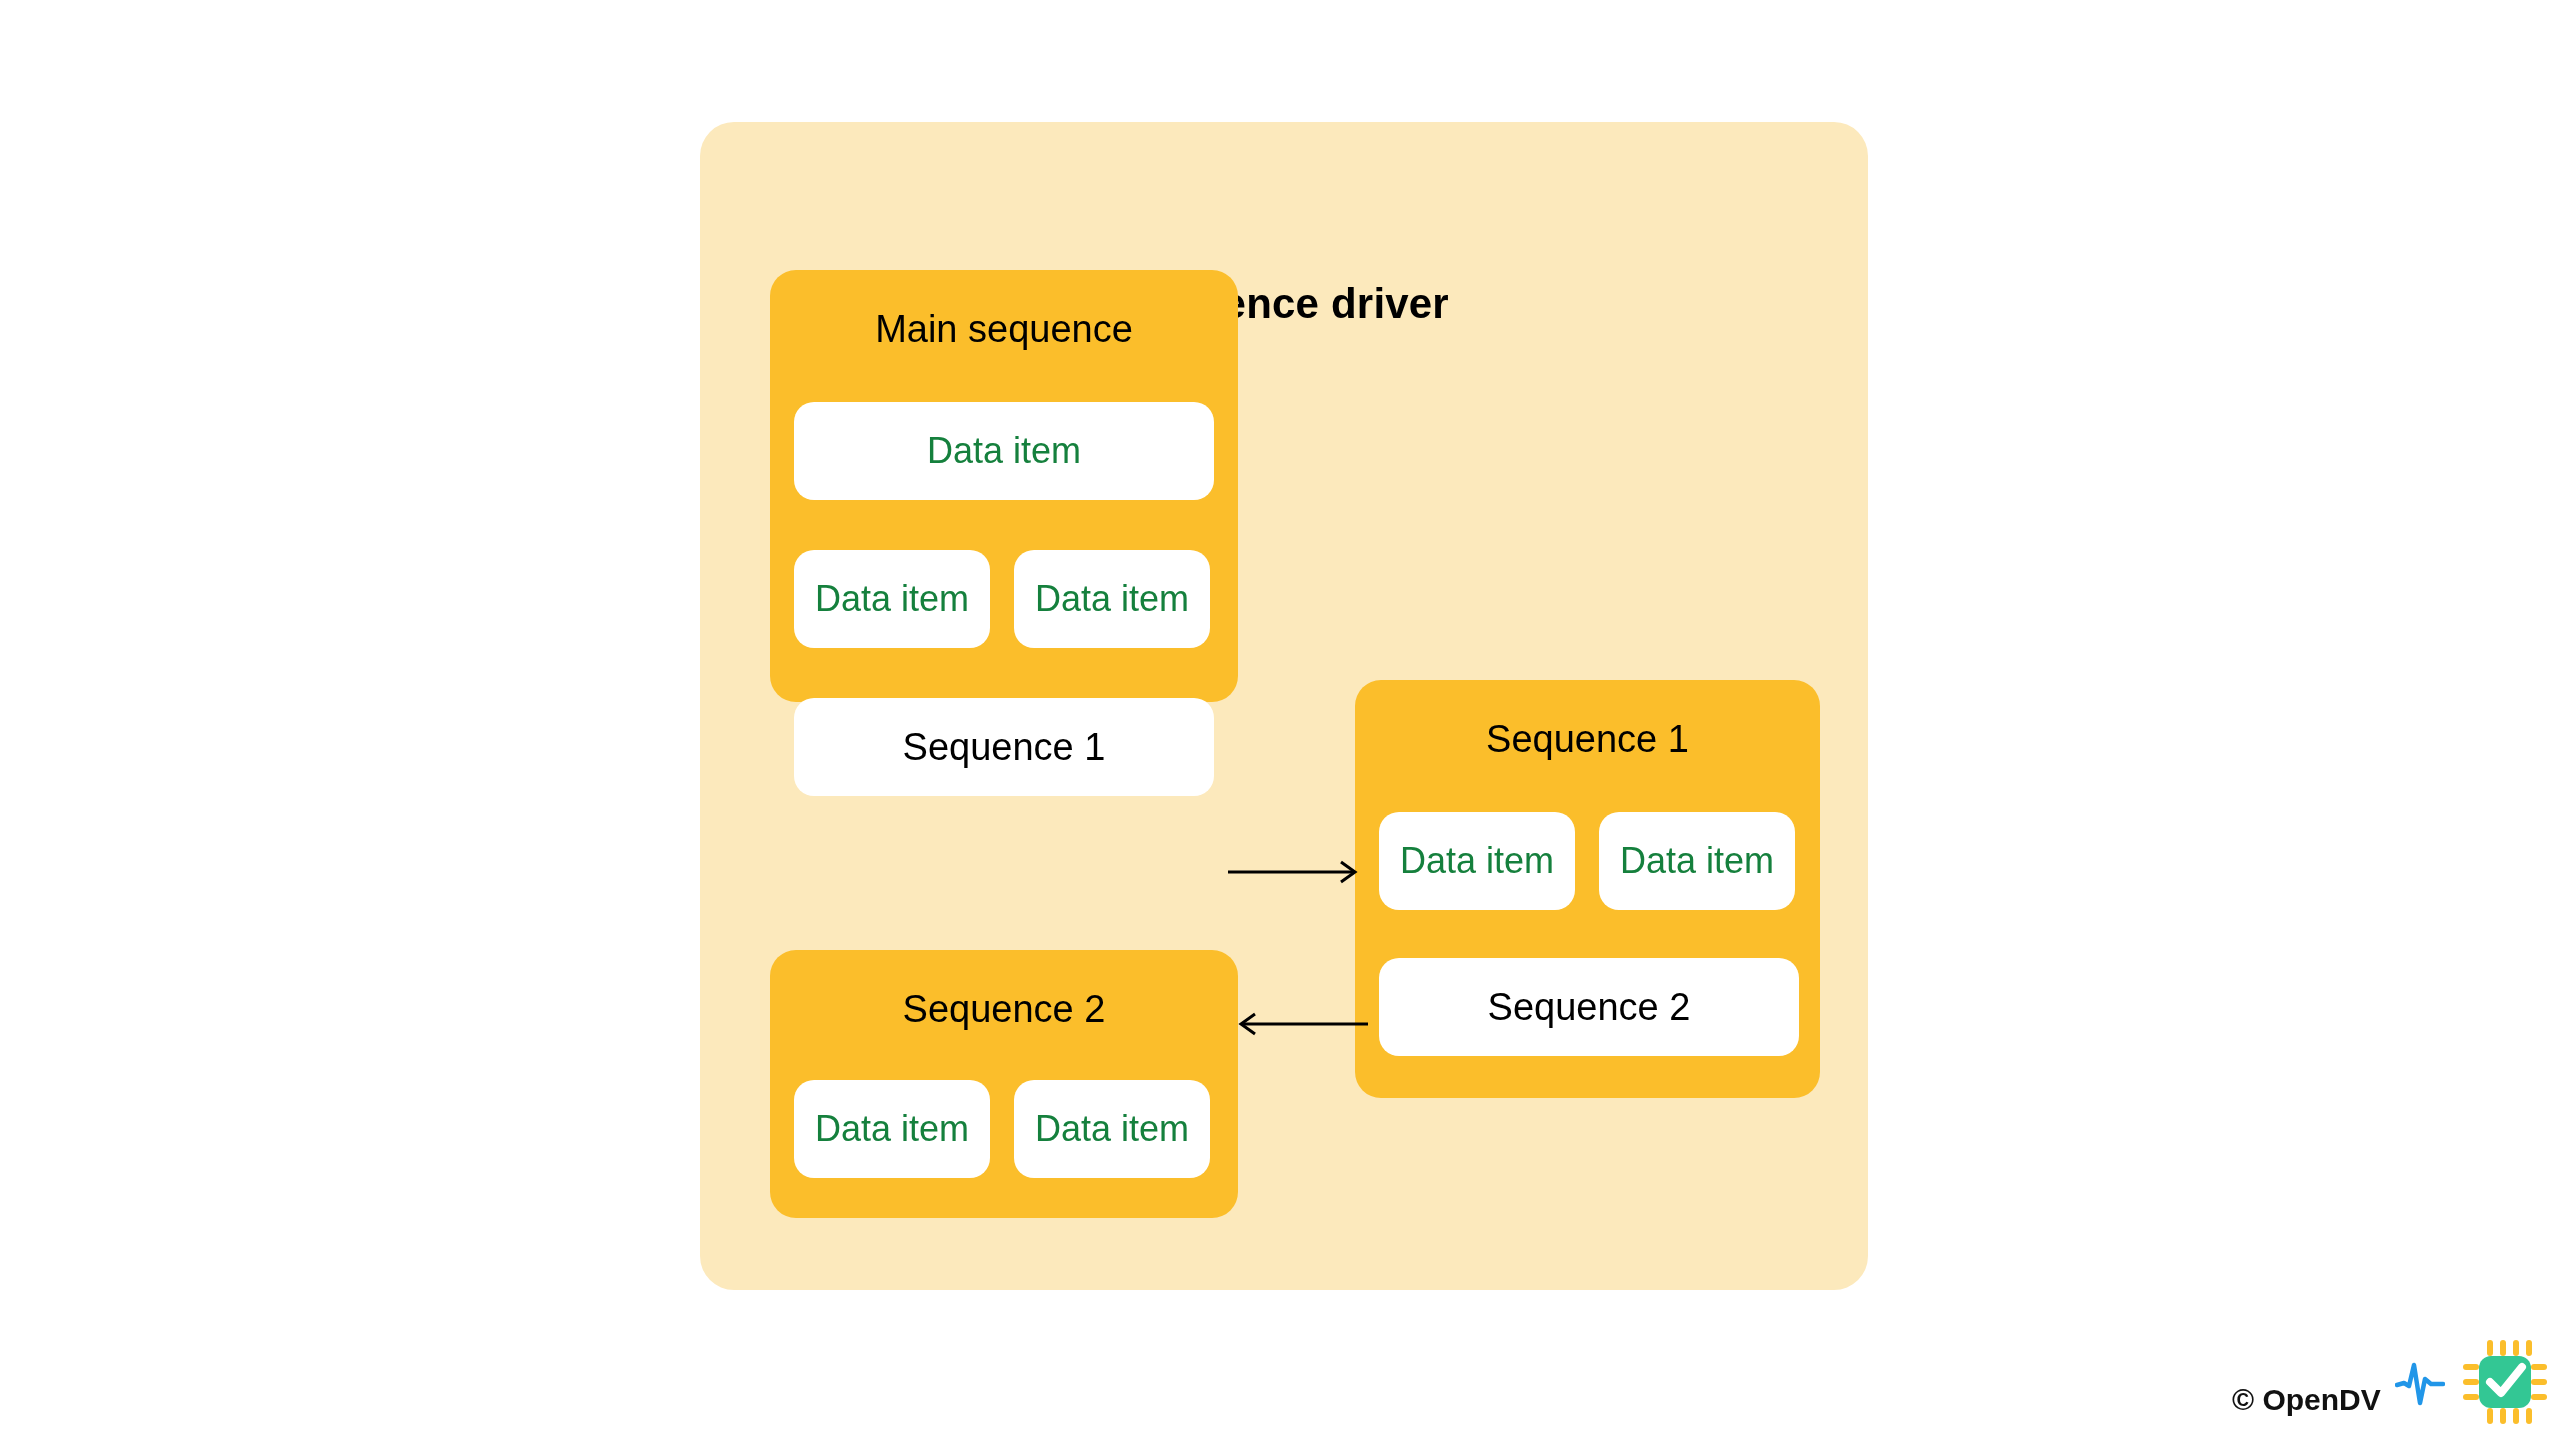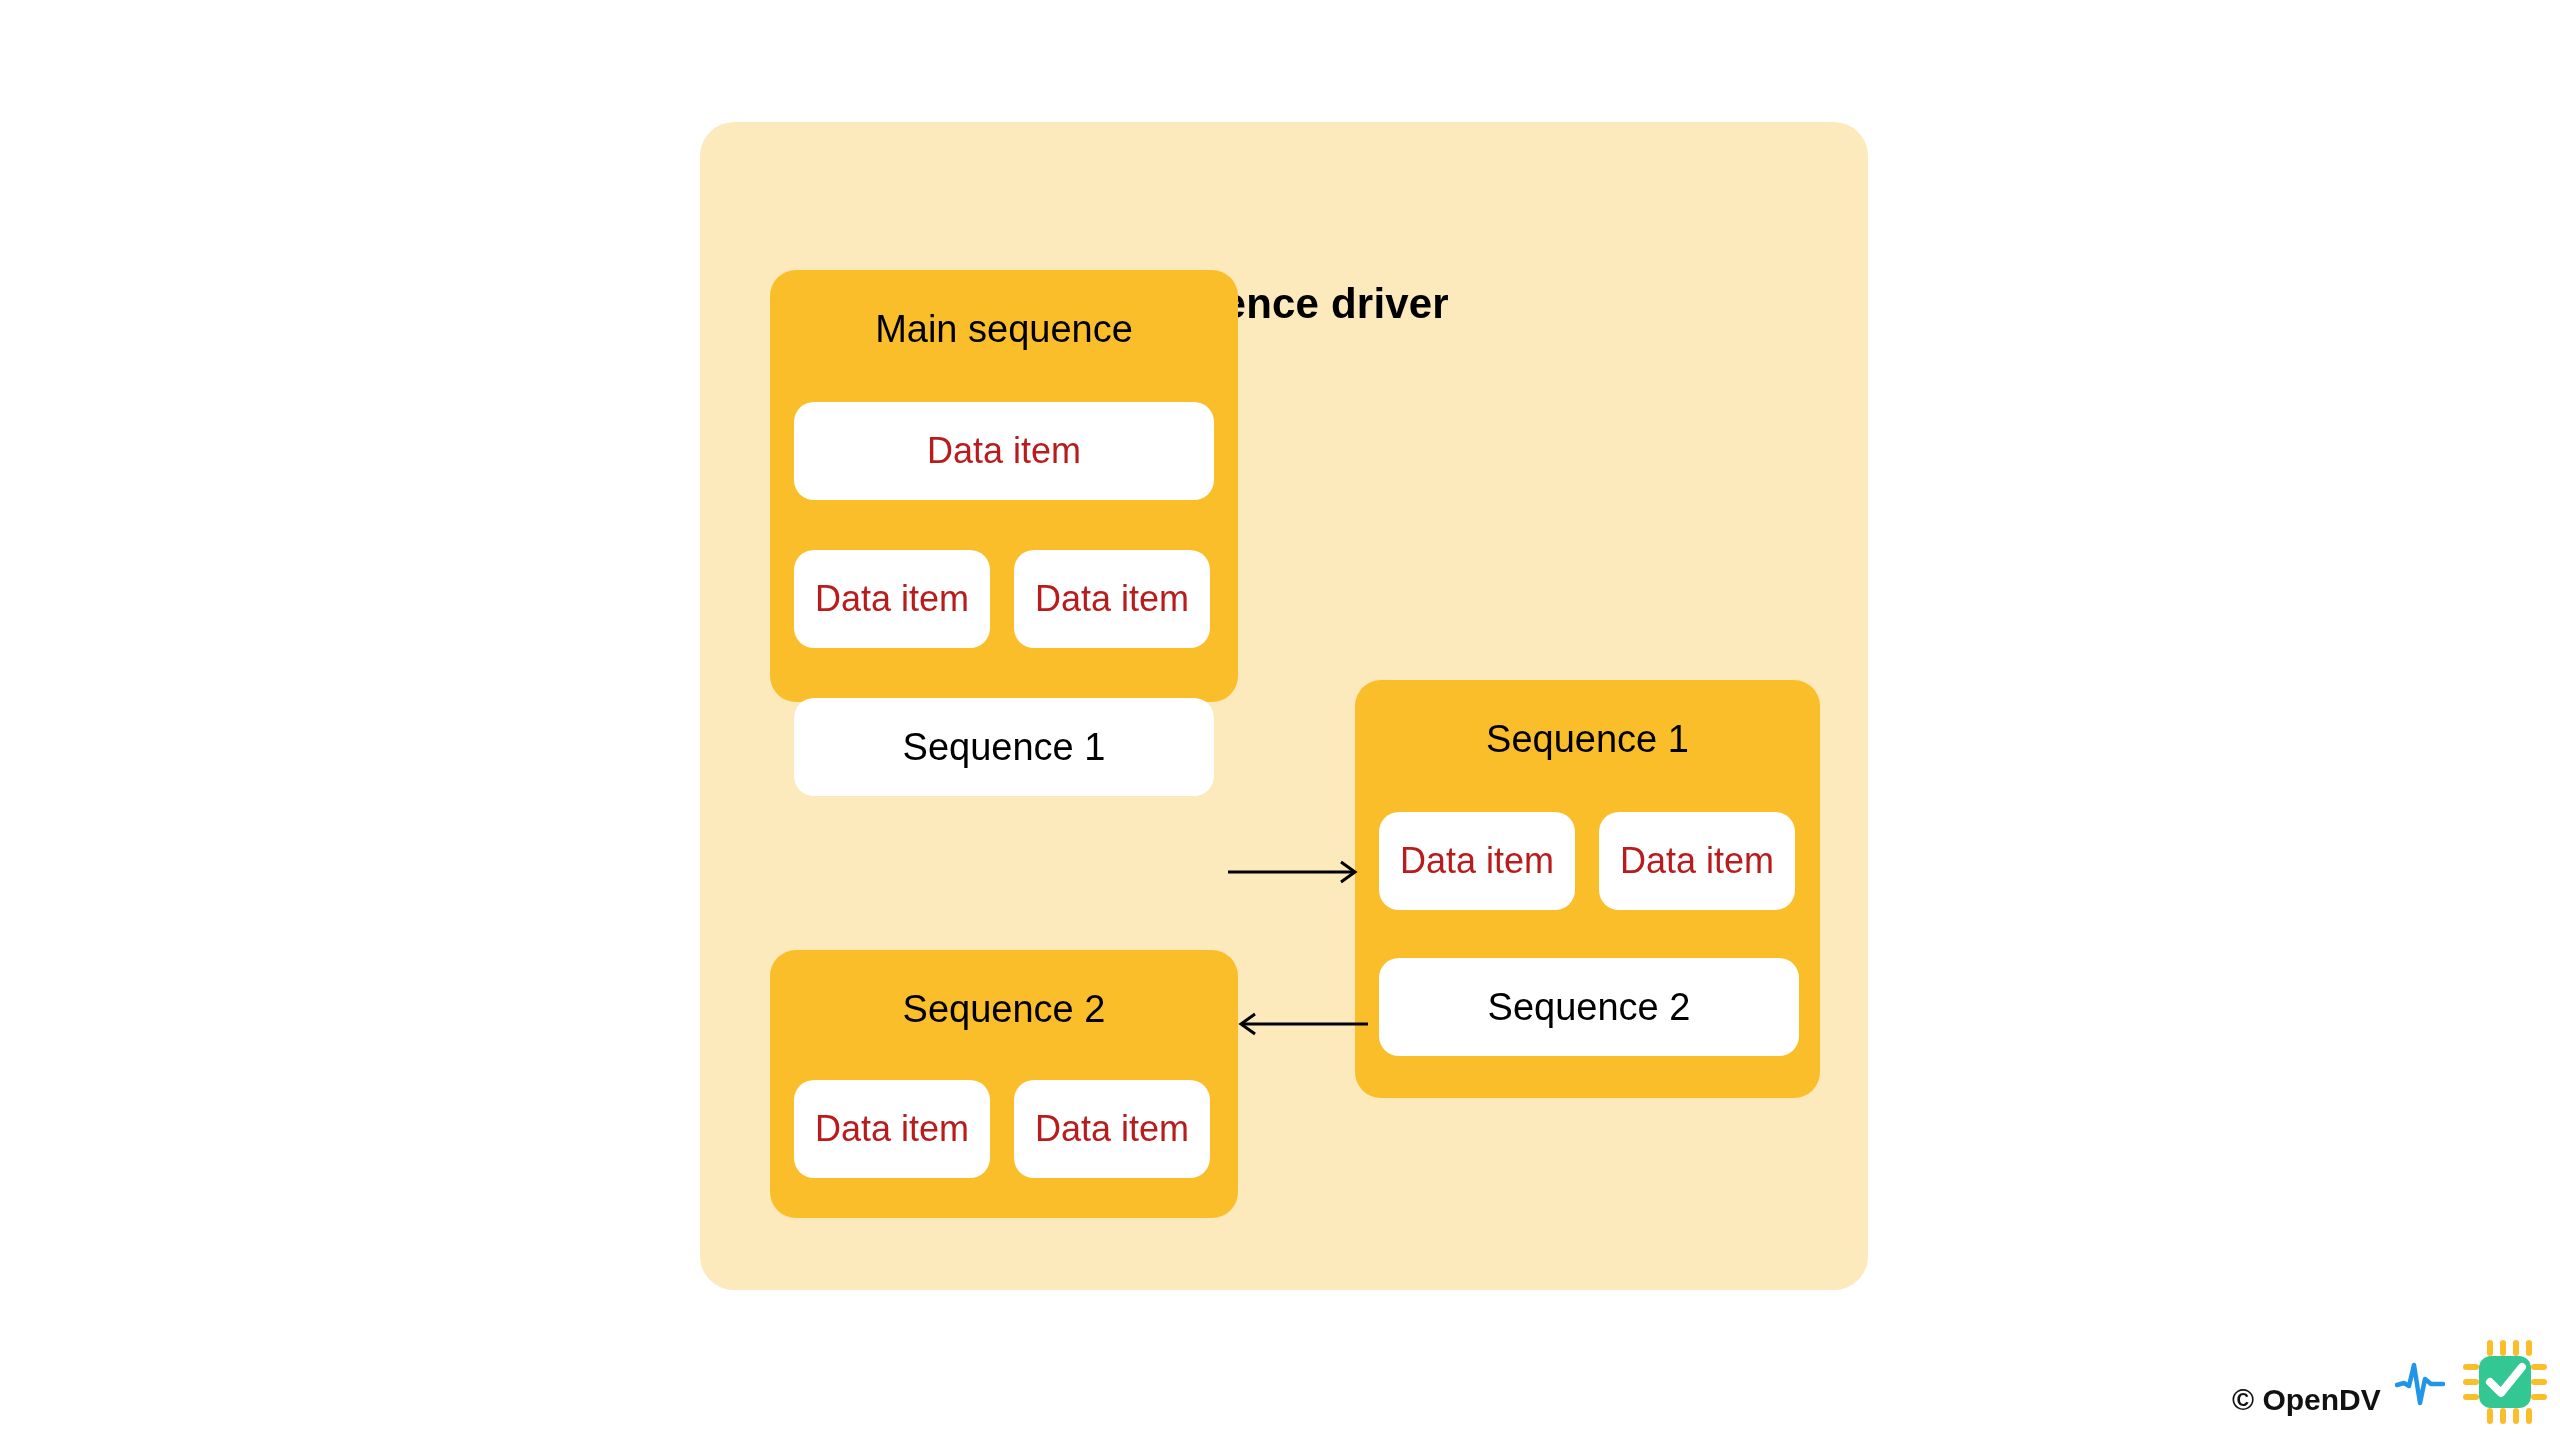--- a/index.html
+++ b/index.html
@@ -58,21 +58,21 @@
   .white-box {
     background: #FFFFFF;
     border-radius: 20px;
     display: flex;
     align-items: center;
     justify-content: center;
     box-sizing: border-box;
   }
   .data-item-label {
     font-size: 36px;
-    color: #b91c1c;
+    color: #15803d;
     line-height: 1;
   }
   .seq-ref-label {
     font-size: 38px;
     color: #000000;
     line-height: 1;
   }
 
   
   #main-sequence-panel {

